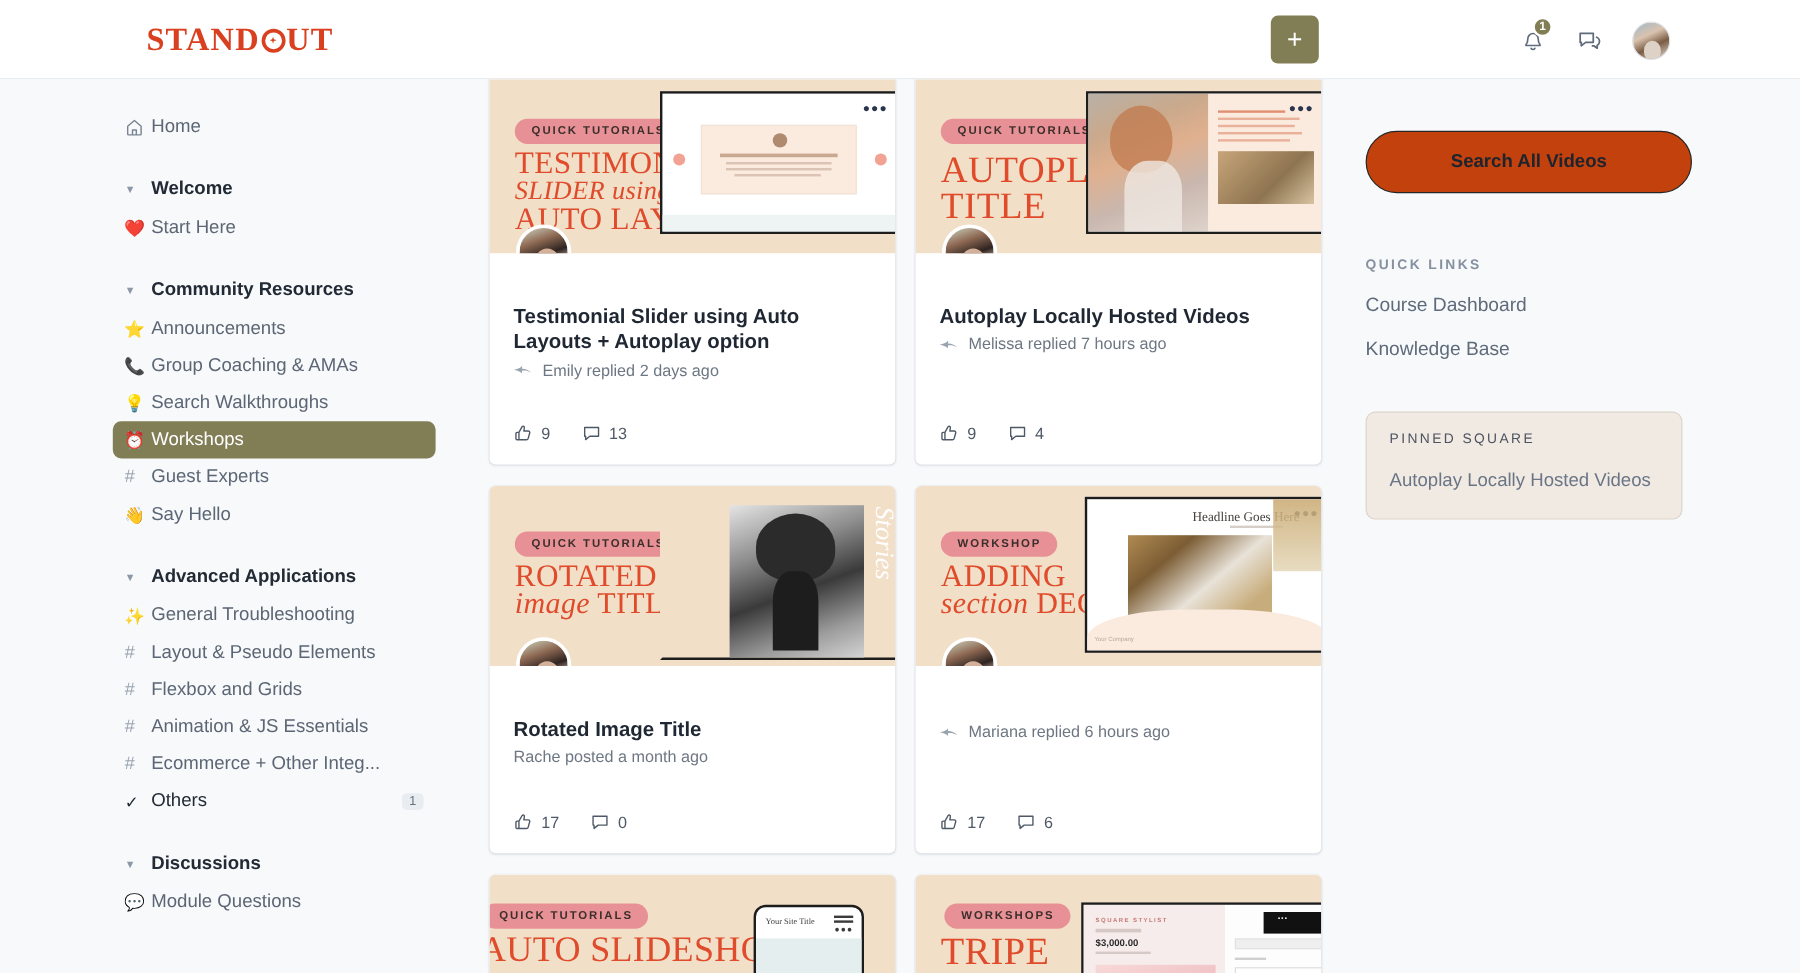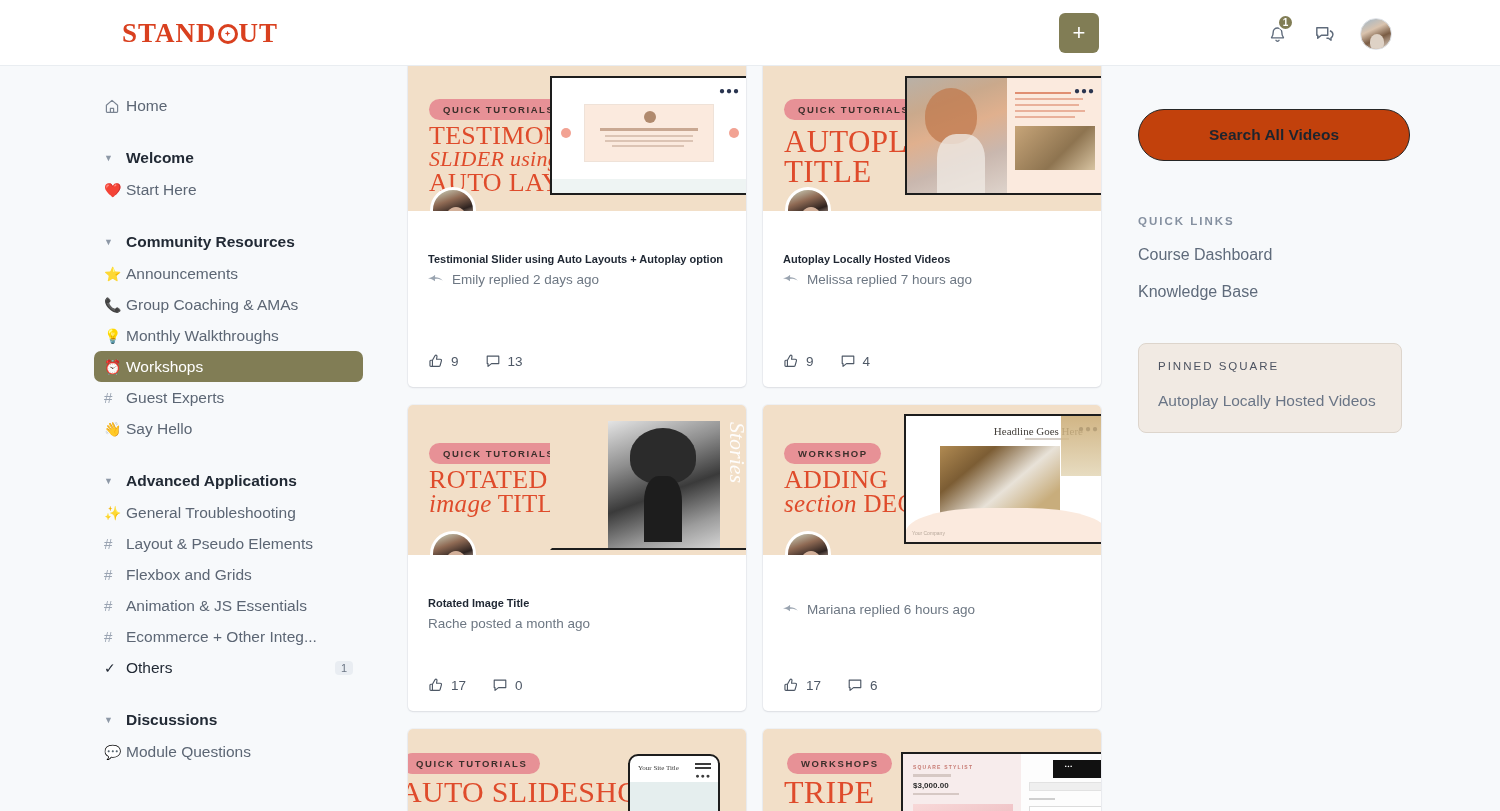--- a/index.html
+++ b/index.html
@@ -137,22 +137,22 @@
   }
   .dots3 { position: absolute; right: 8px; top: 7px; color: #2a3550; font-size: 10px; letter-spacing: 1px; }
   .avatar-card {
     position: absolute; left: 22px; bottom: -22px;
     width: 46px; height: 46px; border-radius: 50%;
     border: 3px solid #fff; overflow: hidden;
     background: linear-gradient(160deg,#cfd8c4 0%,#8f6a54 30%,#2e2320 55%,#e8cdbc 78%,#b9c6ae 100%);
   }
   .avatar-card::after{content:"";position:absolute;left:12px;top:17px;width:22px;height:26px;border-radius:50% 50% 42% 42%;background:#e3bfa6;opacity:.9;}
   .card-body { padding: 42px 20px 0 20px; flex: 1; display: flex; flex-direction: column; }
-  .card-title { font-size: 11px; font-weight: 700; color: #1f2733; line-height: 1.26; }
-  .card-meta { display: flex; gap: 9px; margin-top: 5px; font-size: 13.5px; color: #6d7783; }
+  .card-title { font-size: 17px; font-weight: 700; color: #1f2733; line-height: 1.26; }
+  .card-meta { display: flex; align-items: center; gap: 9px; margin-top: 5px; font-size: 13.5px; color: #6d7783; }
   .card-actions {
     margin-top: auto; display: flex; align-items: center; gap: 26px;
     padding: 0 0 18px 0; font-size: 13.5px; color: #4e5866;
   }
   .act { display: flex; align-items: center; gap: 7px; cursor: pointer; }
 
   
   .rail { position: absolute; left: 1119px; top: 66px; width: 381px; height: 745px; padding: 43px 99px 0 19px; }
   .search-all {
     width: 272px; height: 52px; border-radius: 30px;
@@ -231,21 +231,21 @@
   <div class="nav-item">
     <span class="emoji">⭐</span>
     <span class="lbl">Announcements</span>
   </div>
   <div class="nav-item">
     <span class="emoji">📞</span>
     <span class="lbl">Group Coaching &amp; AMAs</span>
   </div>
   <div class="nav-item">
     <span class="emoji">💡</span>
-    <span class="lbl">Monthly Walkthroughs</span>
+    <span class="lbl">Search Walkthroughs</span>
   </div>
   <div class="nav-item active">
     <span class="emoji">⏰</span>
     <span class="lbl">Workshops</span>
   </div>
   <div class="nav-item hash">
     <span class="emoji">#</span>
     <span class="lbl">Guest Experts</span>
   </div>
   <div class="nav-item">

